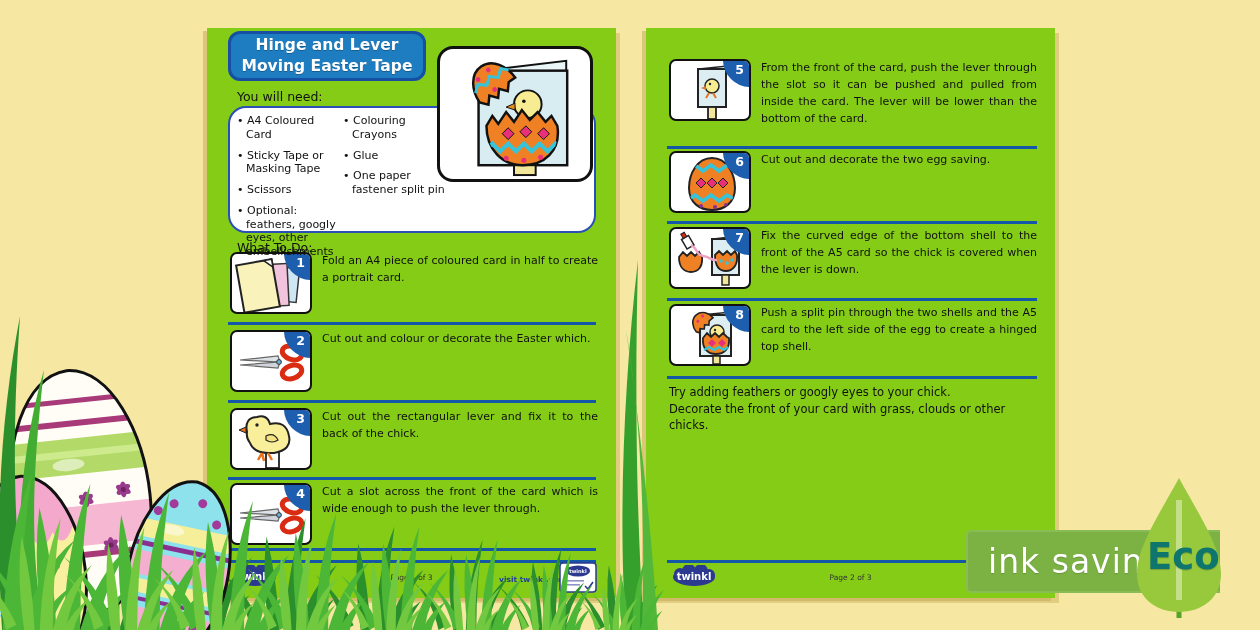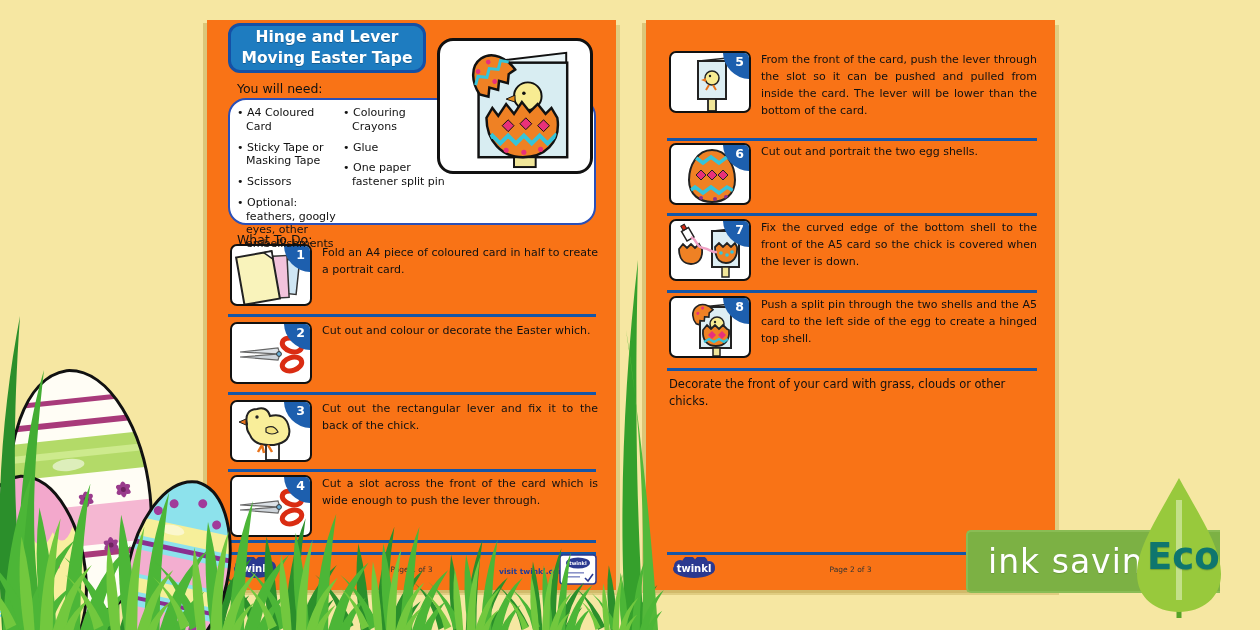--- a/index.html
+++ b/index.html
@@ -6,22 +6,22 @@
   html,body { width:1260px; height:630px; overflow:hidden; }
   body {
     position:relative;
     background:#f6e7a2;
     font-family:"DejaVu Sans","Liberation Sans",sans-serif;
     color:#1a1a1a;
   }
 
   
   .page {
-    position:absolute; top:20px; width:409px; height:570px;
-    background:#f97316; z-index:2;
+    position:absolute; top:28px; width:409px; height:570px;
+    background:#84cc16; z-index:2;
     box-shadow:-4px 3px 0 rgba(197,172,88,.55), 4px 5px 0 rgba(197,172,88,.45);
   }
   #page1 { left:207px; }
   #page2 { left:646px; }
 
   
   .title-box {
     position:absolute; left:21px; top:3px; width:198px; height:50px;
     background:#1e7cc0; border:3px solid #1550a5; border-radius:12px;
     display:flex; flex-direction:column; justify-content:center; align-items:center;
@@ -306,21 +306,21 @@
             <polygon points="36,30 41,25 46,30 41,35" fill="#e8307a" stroke="#222" stroke-width="1"></polygon>
             <polygon points="47,30 52,25 57,30 52,35" fill="#e8307a" stroke="#222" stroke-width="1"></polygon>
             <circle cx="30" cy="53" r="2" fill="#8a2f8f"></circle>
               <circle cx="44" cy="54" r="2" fill="#8a2f8f"></circle>
               <circle cx="55" cy="52" r="2" fill="#8a2f8f"></circle>
           </g>
         </svg>
       </span>
       <span class="num-wedge">6</span>
     </div>
-    <div class="step-text">Cut out and portrait the two egg shells.</div>
+    <div class="step-text">Cut out and decorate the two egg saving.</div>
   </div>
   <div class="divider" style="top:193px;"></div>
 
   <div class="step" style="top:199px;">
     <div class="icon-box">
       <span>
         <svg width="82" height="62" viewBox="0 0 82 62">
           <polygon points="42,10 68,7 68,13 42,14" fill="#eaf5f7" stroke="#222" stroke-width="1.5"></polygon>
           <rect x="41" y="10" width="27" height="36" fill="#ddeef3" stroke="#222" stroke-width="2"></rect>
           <path d="M44,26 L48,22 52,26 56,22 60,26 64,22 66,26 C67,37 61,42 55,42 C48,42 44,37 44,26 Z" fill="#ef8124" stroke="#222" stroke-width="1.8"></path>
@@ -362,20 +362,21 @@
           <rect x="42" y="50" width="7" height="8" fill="#f1e699" stroke="#222" stroke-width="1.5"></rect>
         </svg>
       </span>
       <span class="num-wedge">8</span>
     </div>
     <div class="step-text">Push a split pin through the two shells and the A5 card to the left side of the egg to create a hinged top shell.</div>
   </div>
   <div class="divider" style="top:348px;"></div>
 
   <div class="hints">
+    <div>Try adding feathers or googly eyes to your chick.</div>
     <div>Decorate the front of your card with grass, clouds or other chicks.</div>
   </div>
 
   <div class="footer-line"></div>
   <span class="footer-logo">
     <svg width="46" height="22" viewBox="0 0 46 22">
       <g fill="#2b3990">
         <ellipse cx="23" cy="12" rx="21" ry="9"></ellipse>
         <circle cx="9" cy="9" r="6"></circle>
           <circle cx="18" cy="6" r="7"></circle>

